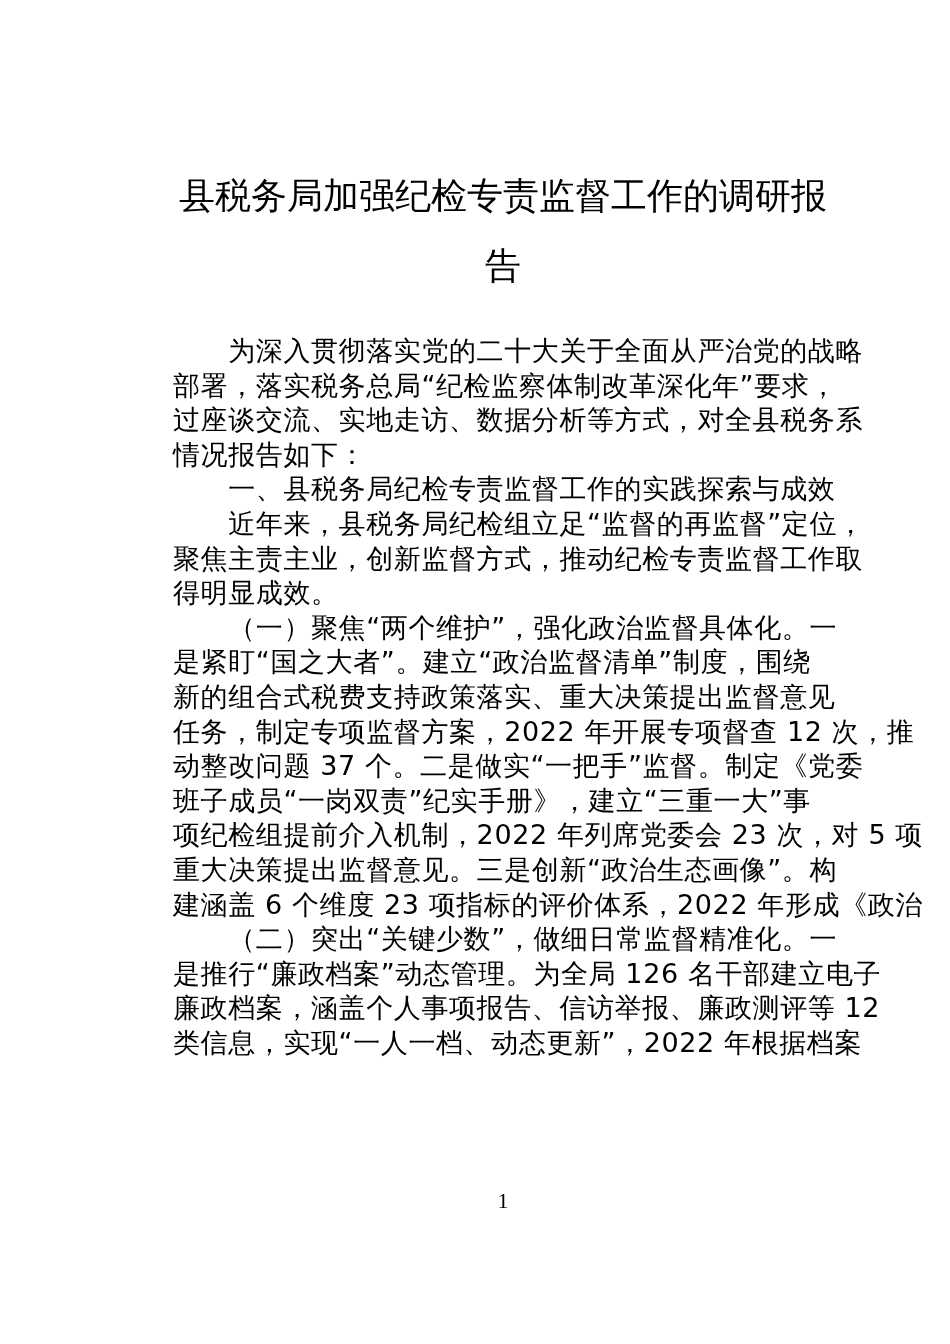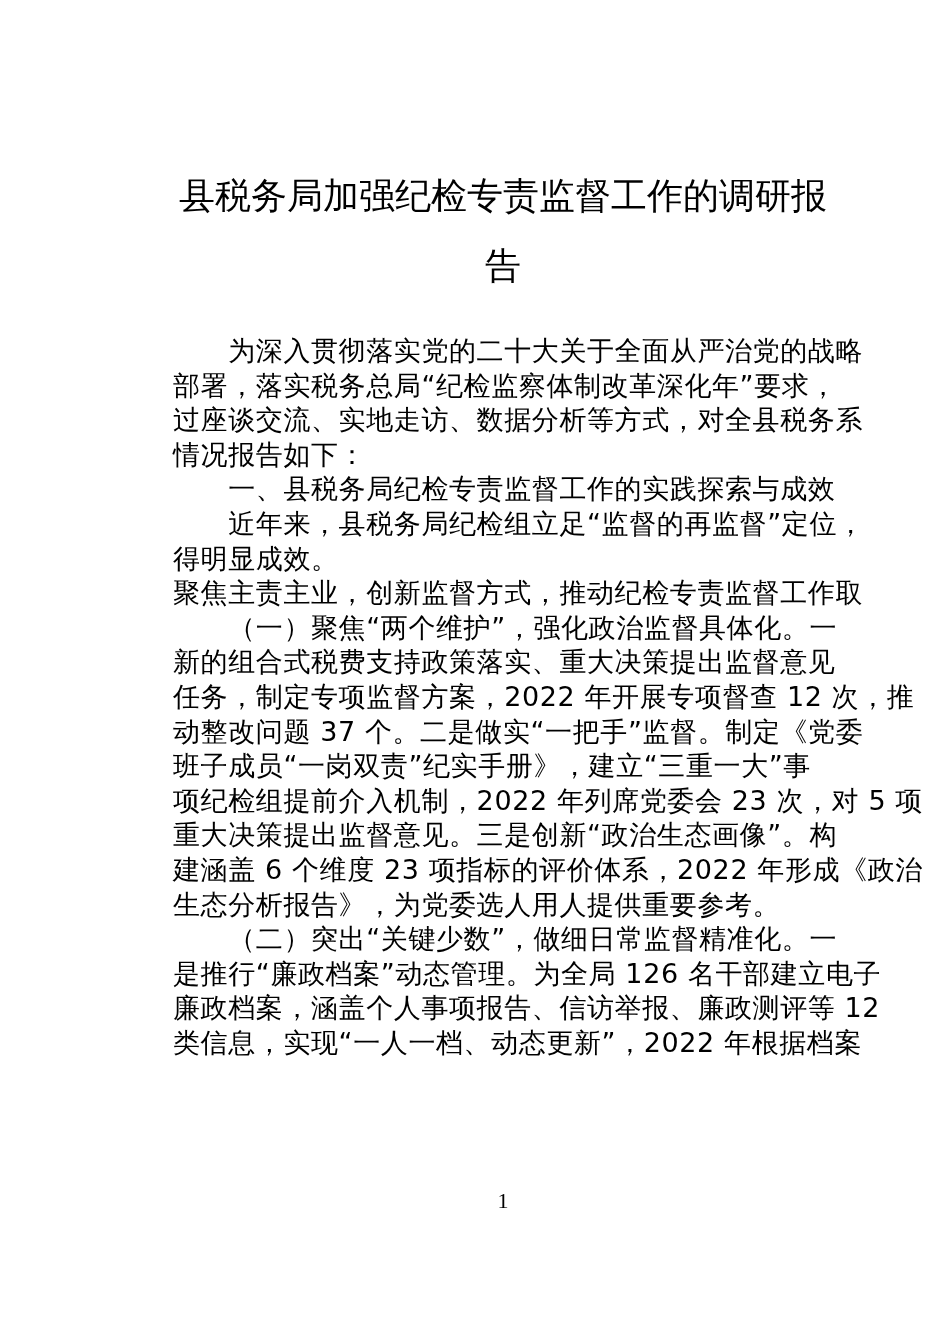--- a/index.html
+++ b/index.html
@@ -23,31 +23,31 @@
   <div class="title t1">县税务局加强纪检专责监督工作的调研报</div>
   <div class="title t2">告</div>
 
   <div class="body">
     <div class="line">　　为深入贯彻落实党的二十大关于全面从严治党的战略</div>
     <div class="line">部署，落实税务总局“纪检监察体制改革深化年”要求，</div>
     <div class="line">过座谈交流、实地走访、数据分析等方式，对全县税务系</div>
     <div class="line">情况报告如下：</div>
     <div class="line">　　一、县税务局纪检专责监督工作的实践探索与成效</div>
     <div class="line">　　近年来，县税务局纪检组立足“监督的再监督”定位，</div>
+    <div class="line">聚焦主责主业，创新监督方式，推动纪检专责监督工作取</div>
     <div class="line">得明显成效。</div>
-    <div class="line">聚焦主责主业，创新监督方式，推动纪检专责监督工作取</div>
     <div class="line">　　（一）聚焦“两个维护”，强化政治监督具体化。一</div>
+    <div class="line">是紧盯“国之大者”。建立“政治监督清单”制度，围绕</div>
     <div class="line">新的组合式税费支持政策落实、重大决策提出监督意见</div>
     <div class="line">任务，制定专项监督方案，2022 年开展专项督查 12 次，推</div>
     <div class="line">动整改问题 37 个。二是做实“一把手”监督。制定《党委</div>
     <div class="line">班子成员“一岗双责”纪实手册》，建立“三重一大”事</div>
     <div class="line">项纪检组提前介入机制，2022 年列席党委会 23 次，对 5 项</div>
     <div class="line">重大决策提出监督意见。三是创新“政治生态画像”。构</div>
     <div class="line">建涵盖 6 个维度 23 项指标的评价体系，2022 年形成《政治</div>
-    <div class="line">生态分析报告》，为党委选人用人提供重要参考。</div>
     <div class="line">　　（二）突出“关键少数”，做细日常监督精准化。一</div>
     <div class="line">是推行“廉政档案”动态管理。为全局 126 名干部建立电子</div>
     <div class="line">廉政档案，涵盖个人事项报告、信访举报、廉政测评等 12</div>
     <div class="line">类信息，实现“一人一档、动态更新”，2022 年根据档案</div>
   </div>
 
   <div class="pnum">1</div>
 </div>
 
 </body></html>

